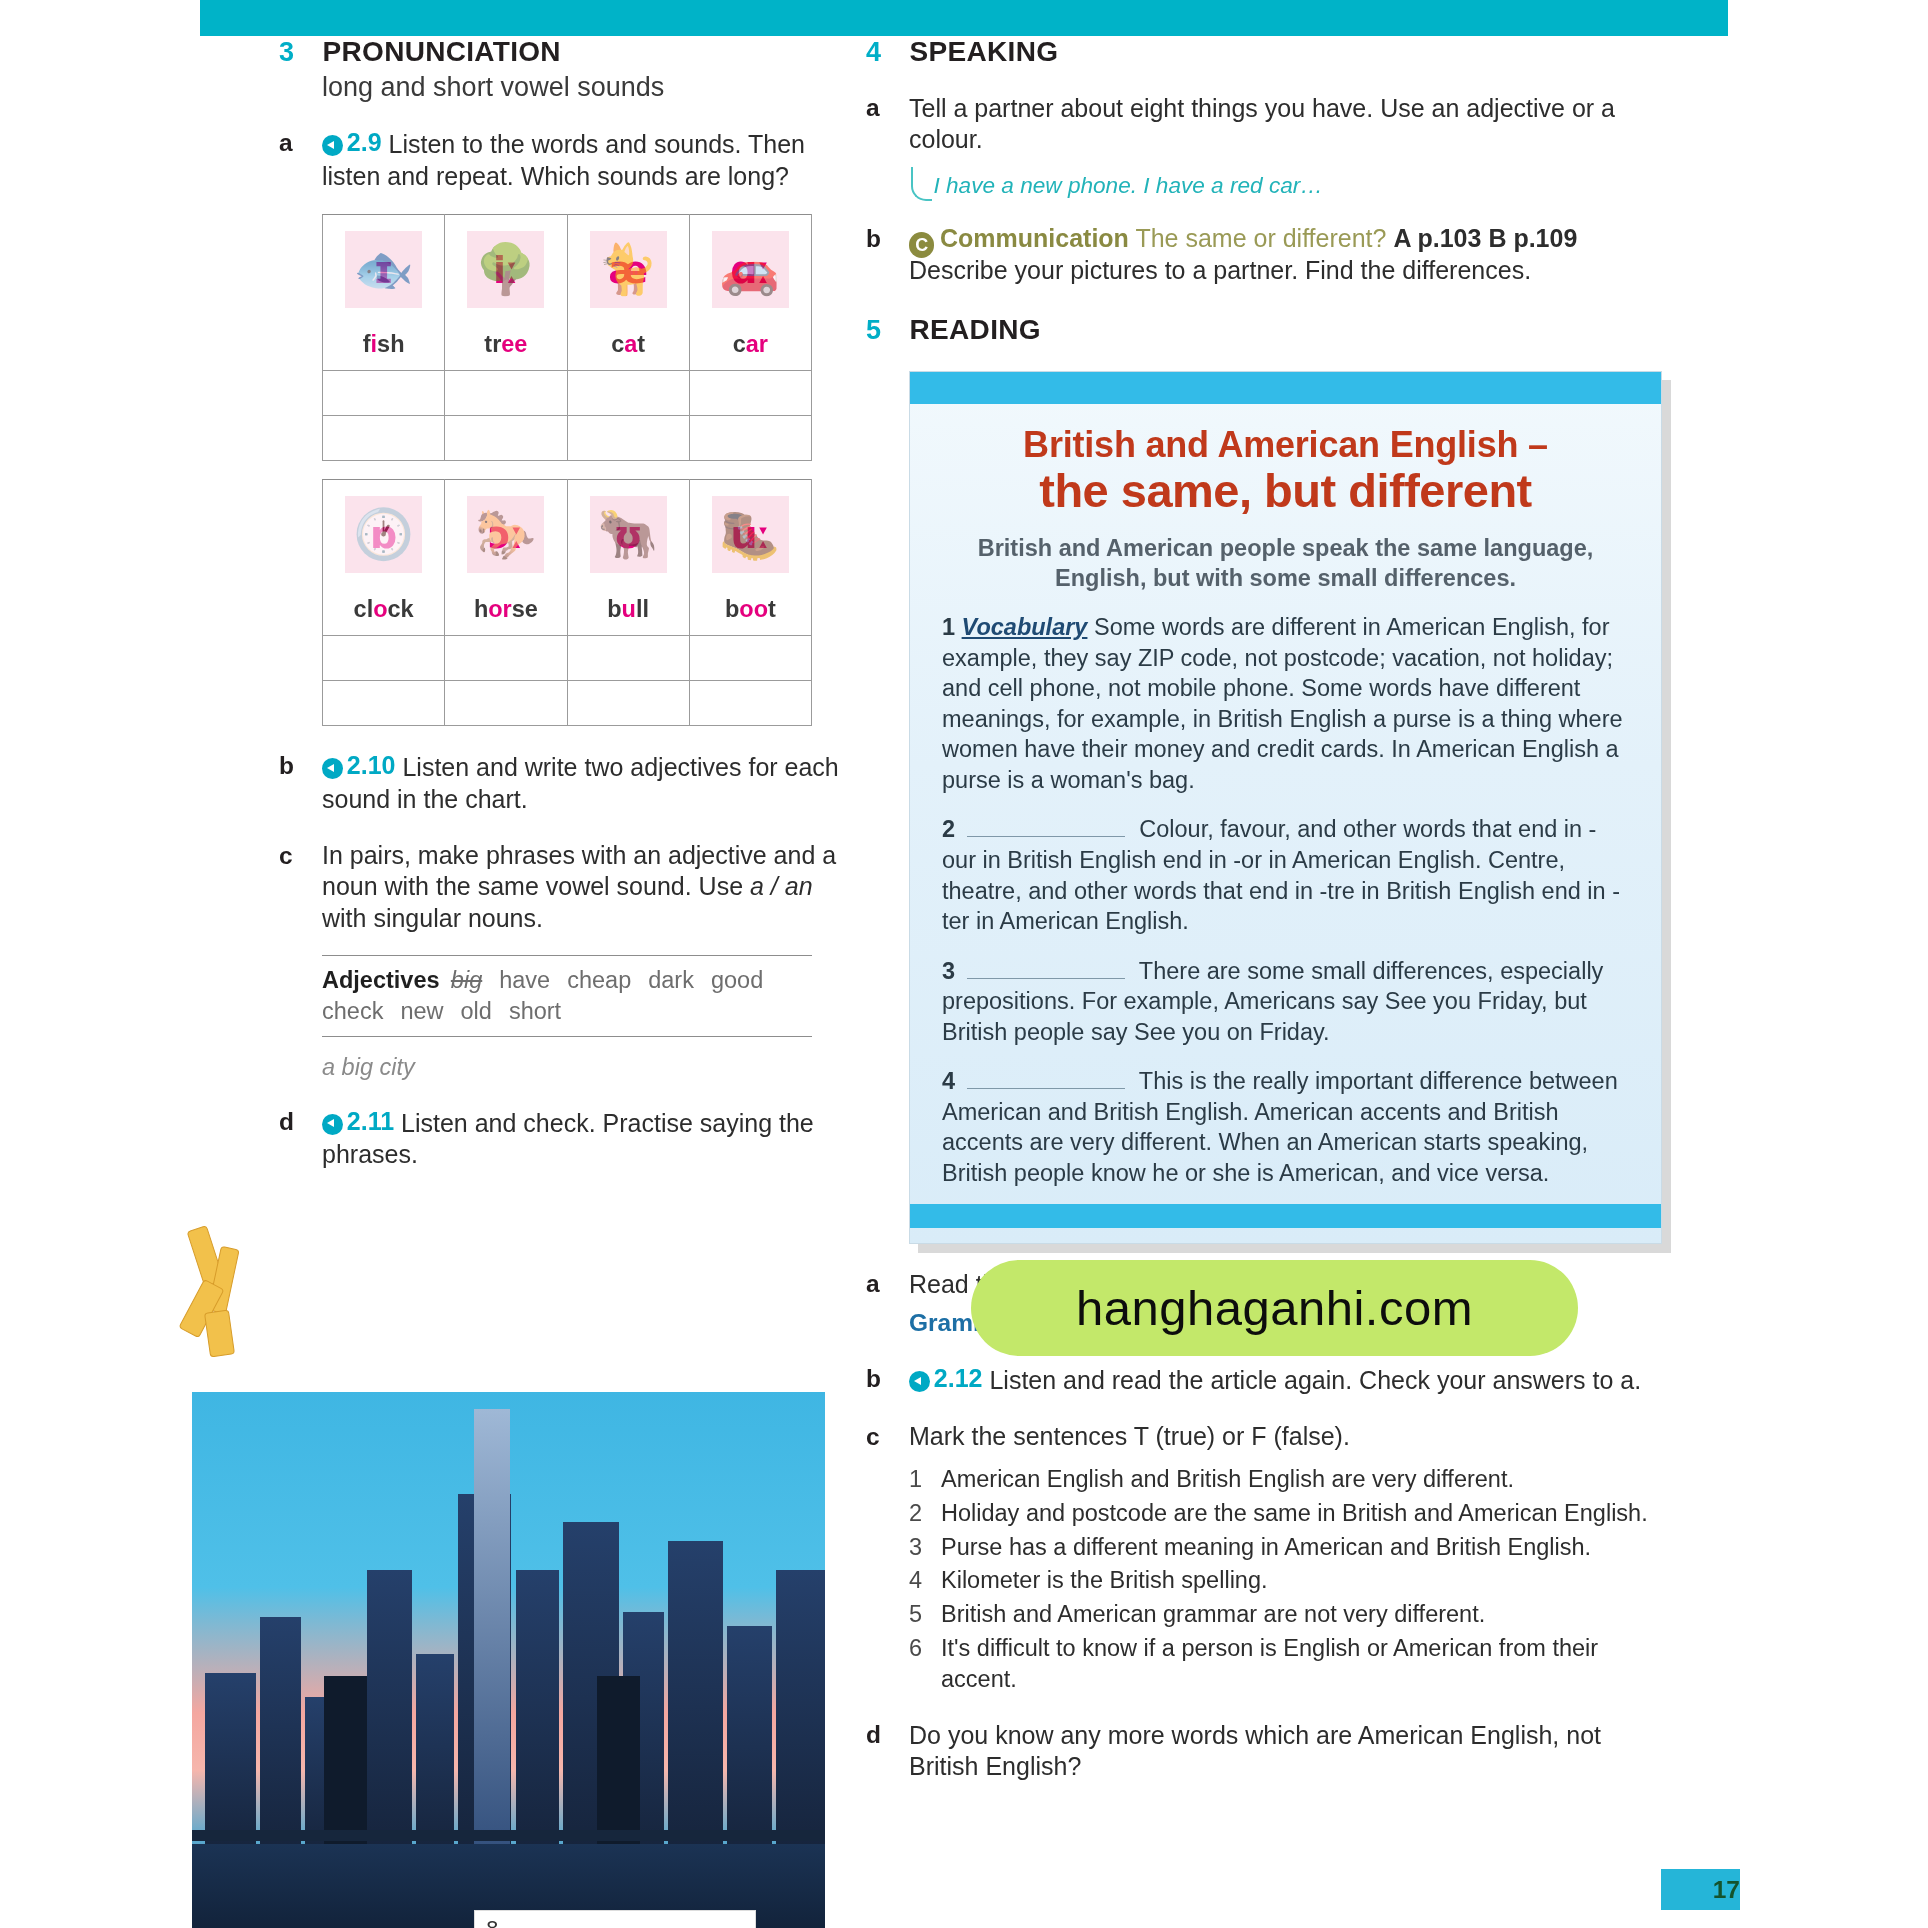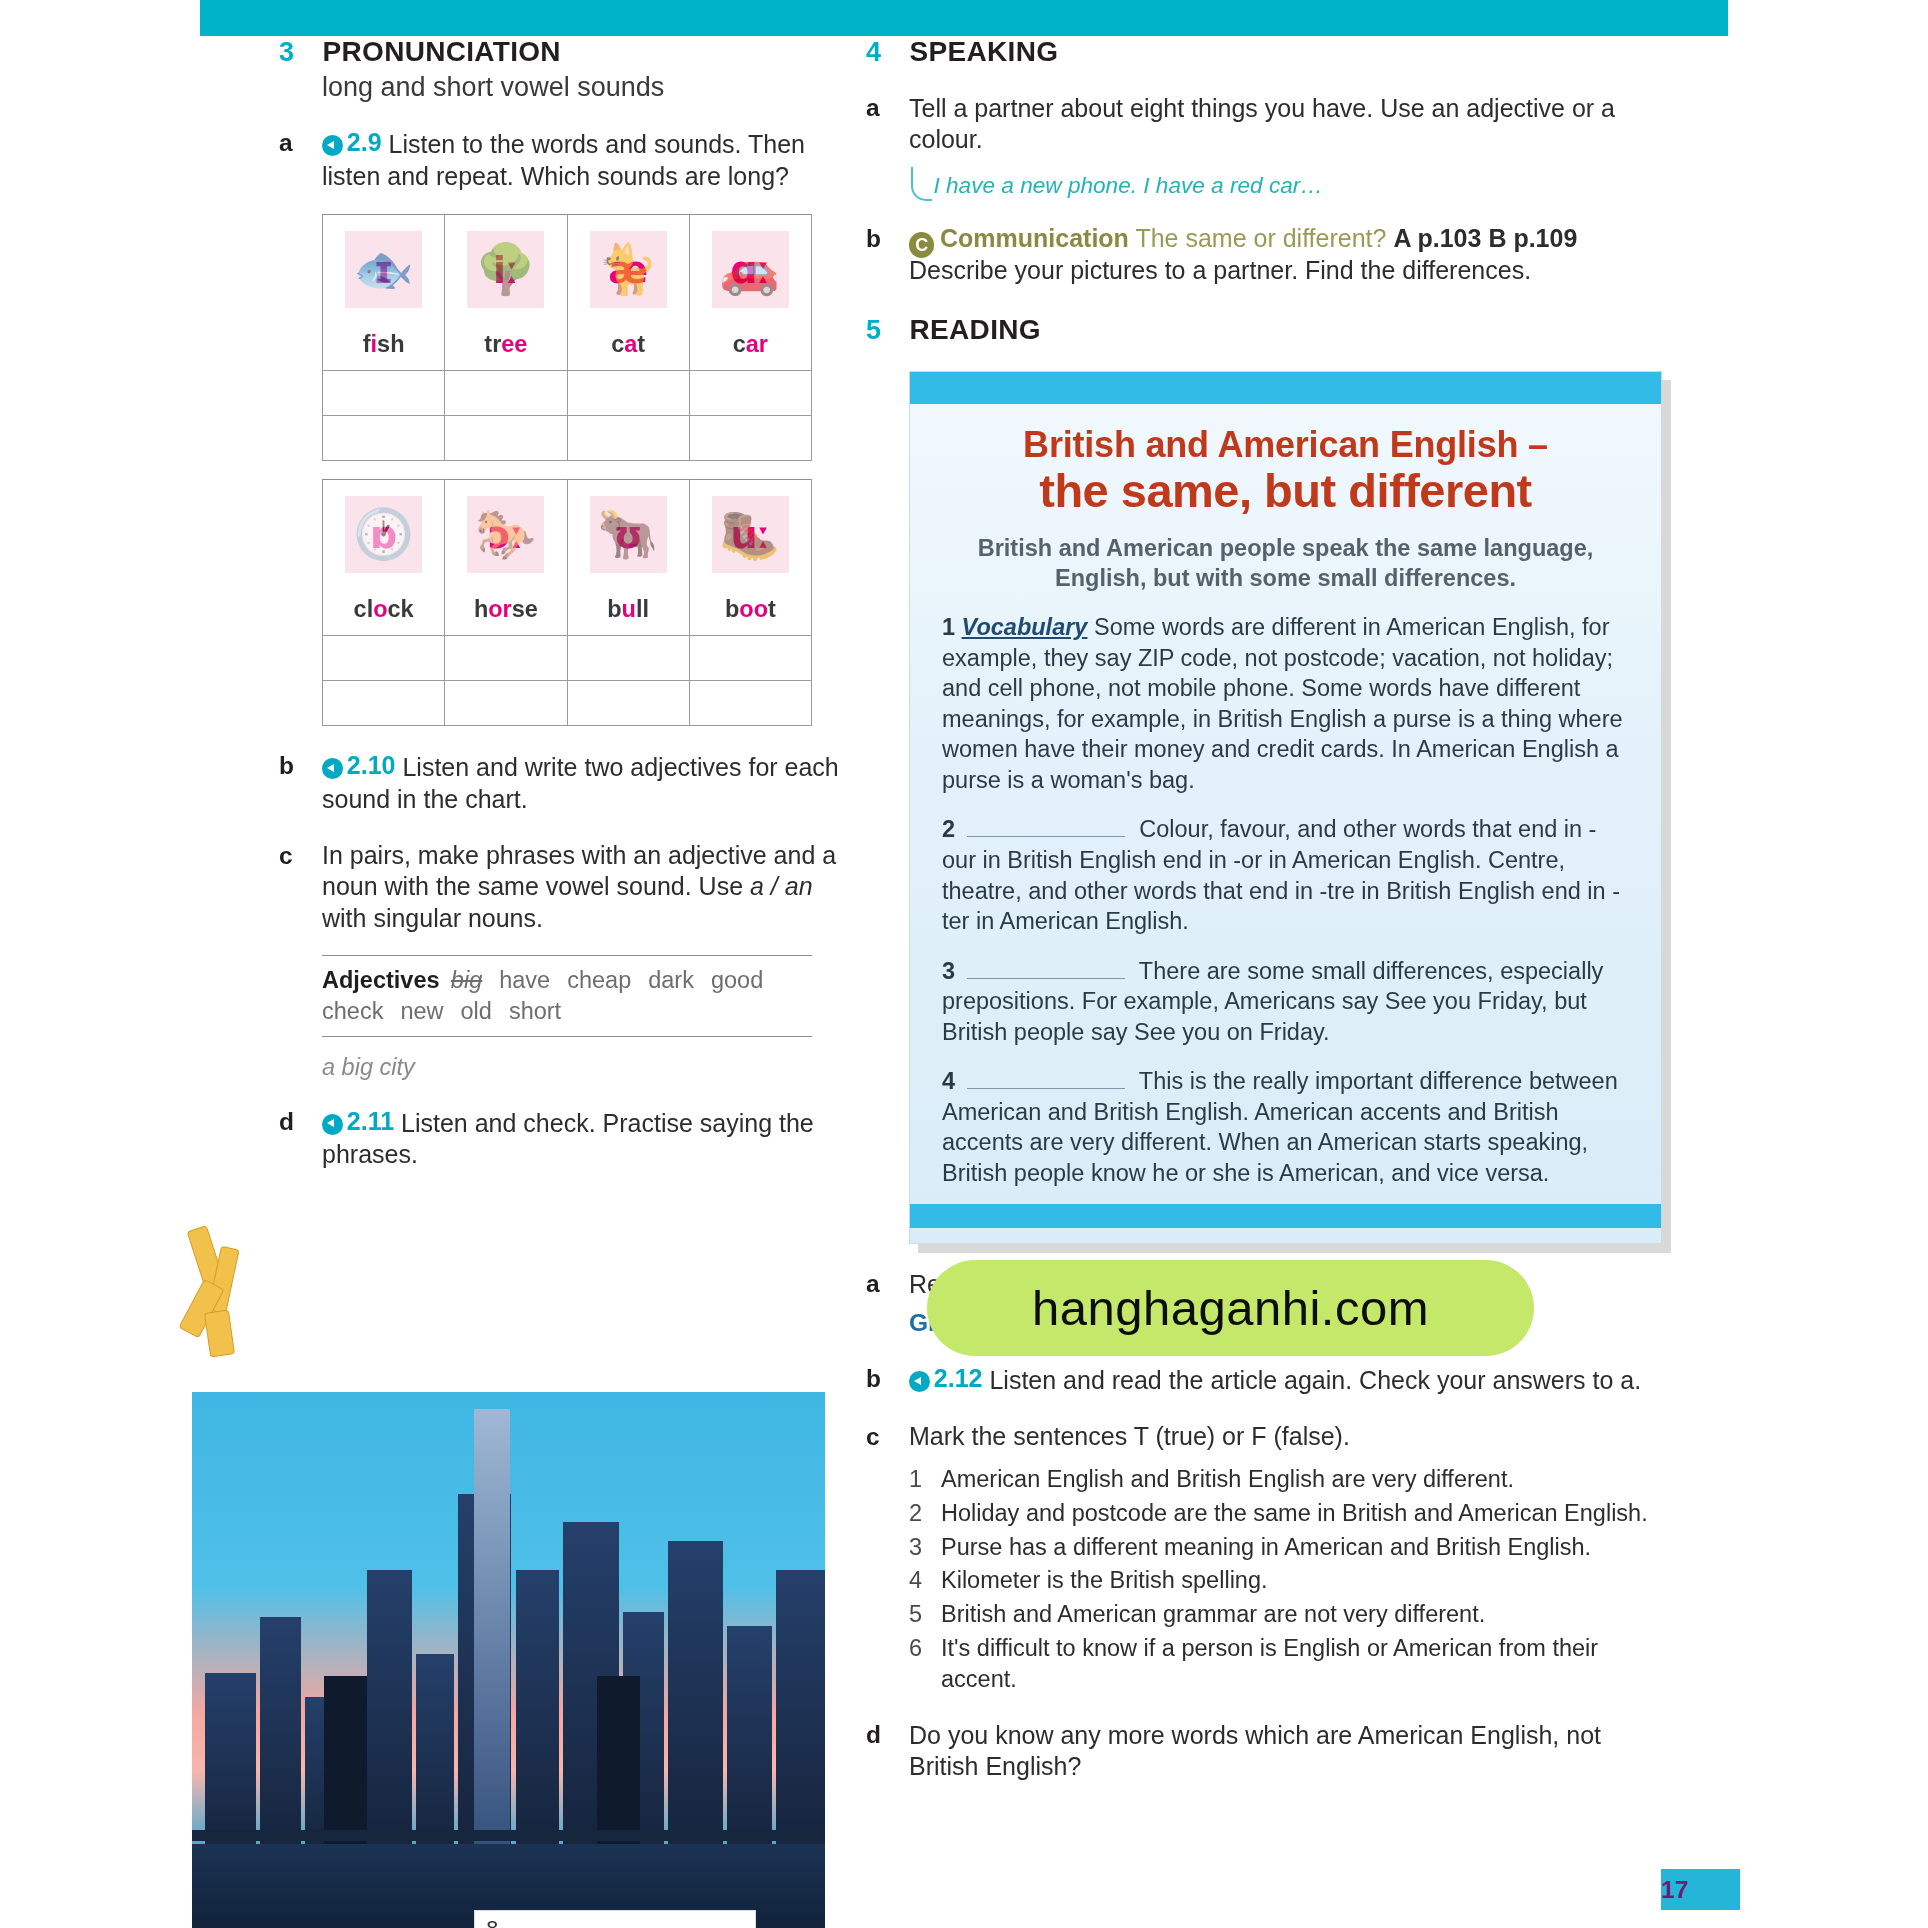--- a/index.html
+++ b/index.html
@@ -157,21 +157,21 @@
   .headings .done { text-decoration: line-through; }
 
   
   .tf { margin-top: 11.3px; font-size: 23.5px; line-height: 1.32; }
   .tf-item { display: flex; margin-top: 2.8px; }
   .tf-n { width: 32px; flex: 0 0 32px; color: #4a4a4a; }
   .tf-t { flex: 1; color: #2d2d2d; }
 
   
   #watermark {
-    position: absolute; left: 927px; top: 1224px;
+    position: absolute; left: 971px; top: 1224px;
     width: 607px; height: 96px;
     background: #c3e86a; border-radius: 49px;
     display: flex; align-items: center; justify-content: center;
     font-size: 49px; color: #0d0d0d; letter-spacing: 0.5px;
   }
 
   
   #photo {
     position: absolute; left: 192px; top: 1356px;
     width: 633px; height: 573px;
@@ -196,22 +196,22 @@
   }
   #caption-strip .line { flex: 1; border-bottom: 0.9px solid #777; height: 60%; }
 
   
   #fries { position:absolute; left: 186px; top: 1185px; width: 104px; height: 151px; }
   .fry { position:absolute; background: #f2c14b; border:1.9px solid #d79c2a; border-radius:3.8px; }
 
   
   #pagenum {
     position: absolute; left: 1661px; top: 1833px;
-    width: 79px; height: 41px; background: #25b5d8; color: #701a75;
-    display: flex; align-items: center; justify-content: flex-start;
+    width: 79px; height: 41px; background: #25b5d8; color: #14532d;
+    display: flex; align-items: center; justify-content: flex-end;
     font-size: 24.5px; font-weight: bold;
   }
 </style>
 </head>
 <body>
 
 <div id="top-bar"></div>
 
 <div id="page">
 

